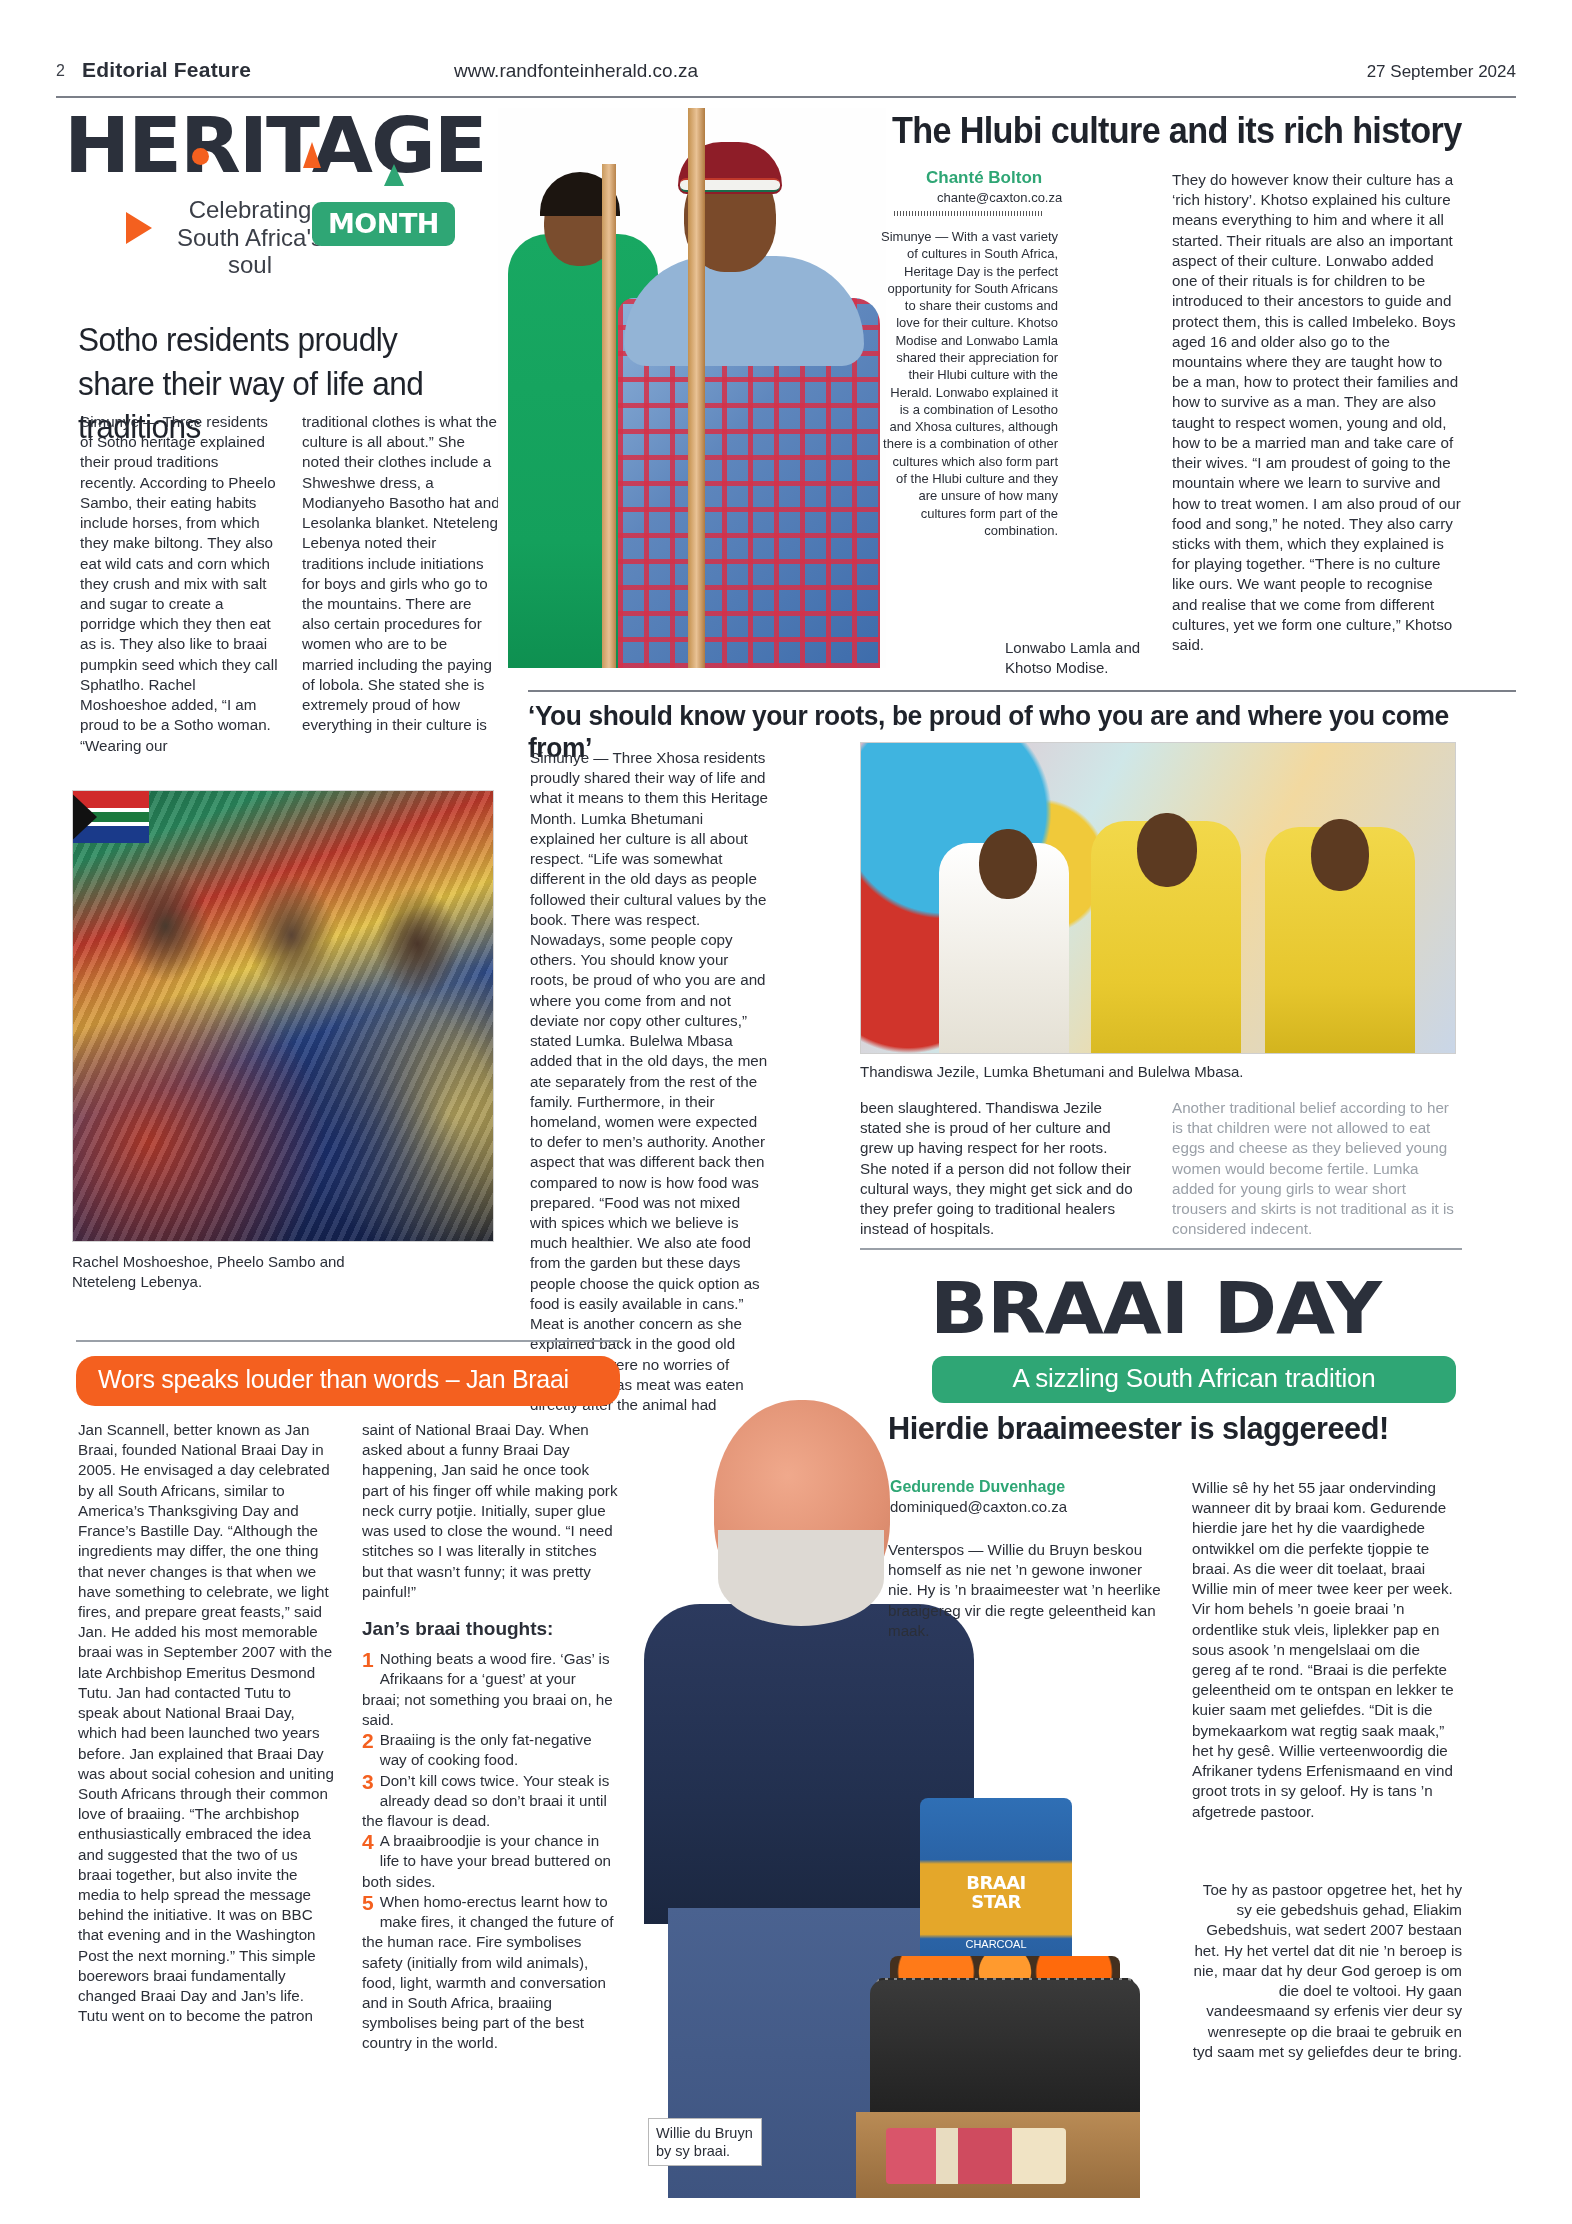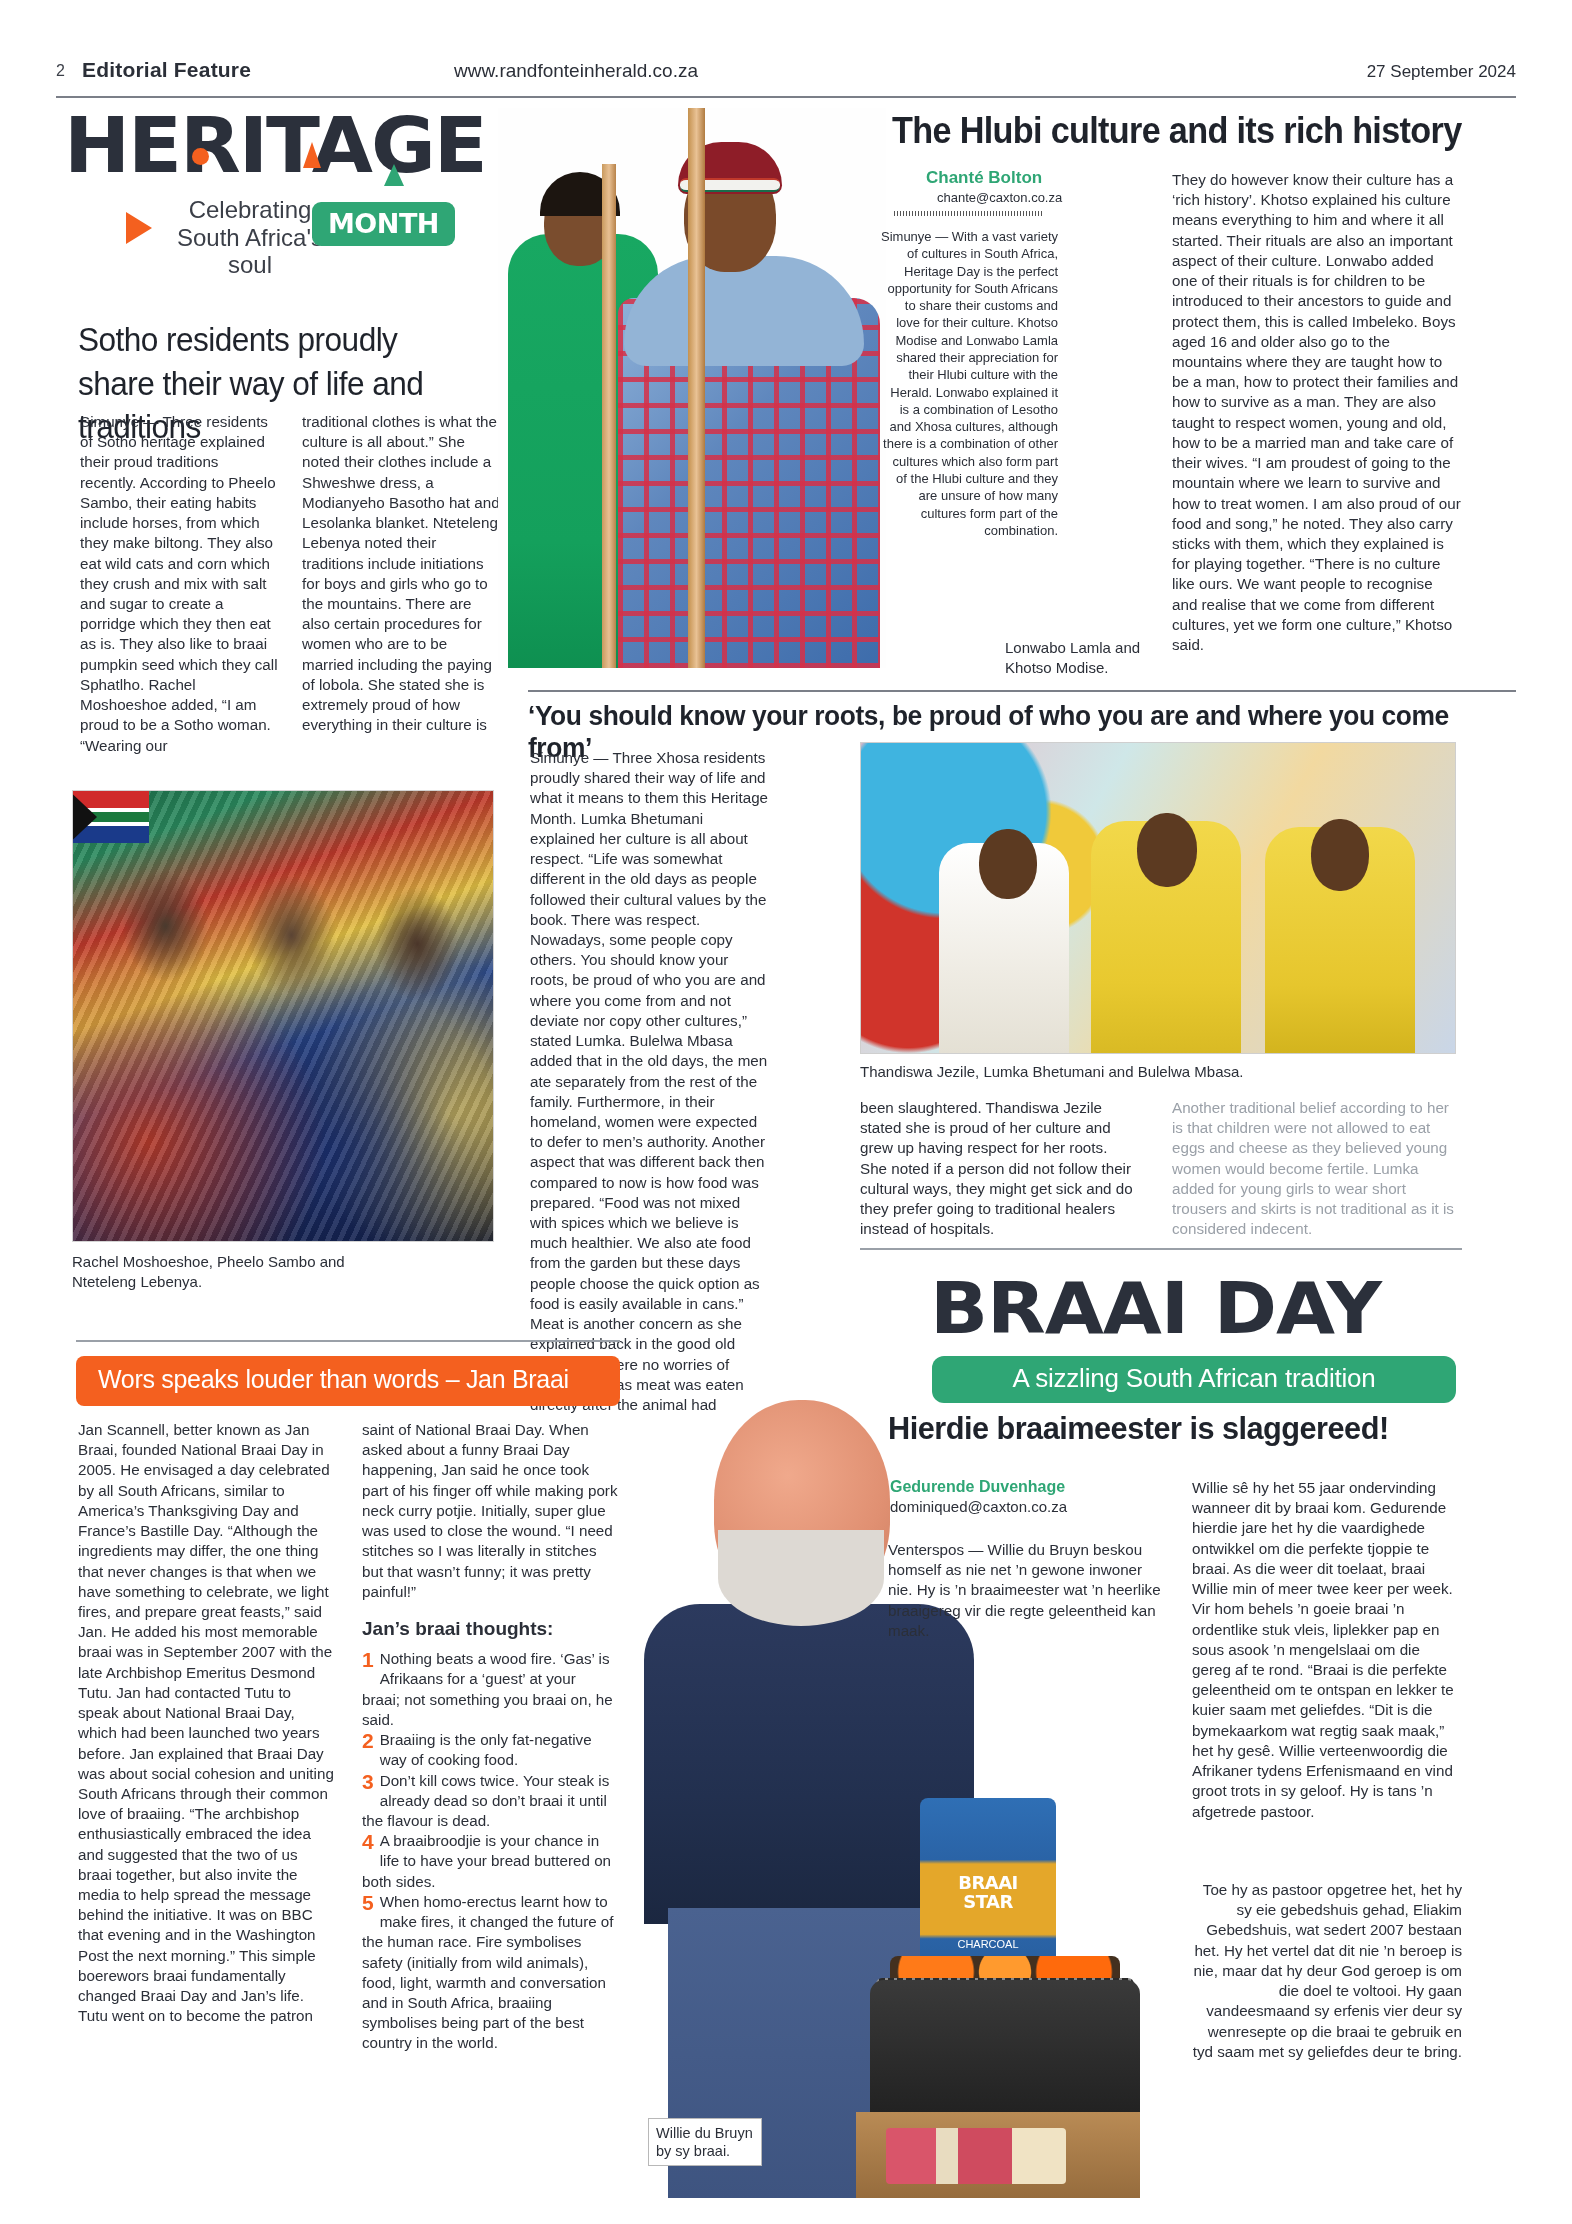--- a/index.html
+++ b/index.html
@@ -250,21 +250,21 @@
   .braai-pill {
     position: absolute; left: 932px; top: 1356px; width: 524px;
     background: #2fa675; color: #fff; border-radius: 12px;
     padding: 7px 0 9px 0; text-align: center;
     font-size: 26px; letter-spacing: -.2px;
   }
 
   
   .wors-banner {
     position: absolute; left: 76px; top: 1356px; width: 544px;
-    background: #f4601f; color: #fff; border-radius: 8px;
+    background: #f4601f; color: #fff; border-radius: 19px;
     padding: 9px 32px 12px 22px;
     font-size: 25px; letter-spacing: -.3px;
   }
   .wors-cols {
     position: absolute; left: 78px; top: 1420px; width: 540px; height: 740px;
     column-count: 2; column-gap: 28px;
     font-size: 15.2px; line-height: 1.33;
   }
   .wors-cols p { margin: 0; }
   .sub-head { font-weight: bold; font-size: 19px; margin: 14px 0 8px 0; }
@@ -316,21 +316,21 @@
               background: linear-gradient(#4a6290 0%, #3e5480 100%); }
   .pb-braai { position: absolute; left: 250px; top: 600px; width: 270px; height: 160px;
               background: linear-gradient(#3a3a3a,#1d1d1d); border-radius: 14px 14px 6px 6px; }
   .pb-grill { position: absolute; left: 256px; top: 598px; width: 258px; height: 26px;
               background: repeating-linear-gradient(90deg,#8a8a8a 0 3px, #2a2a2a 3px 9px); border-radius: 6px; }
   .pb-coals { position: absolute; left: 270px; top: 576px; width: 230px; height: 32px;
               background: radial-gradient(circle at 20% 50%, #ff7a18 0 20%, transparent 21%),
                           radial-gradient(circle at 50% 50%, #ff9a2e 0 22%, transparent 23%),
                           radial-gradient(circle at 80% 50%, #ff6a0c 0 20%, transparent 21%),
                           #43301f; border-radius: 8px; }
-  .pb-bag { position: absolute; left: 300px; top: 418px; width: 136px; height: 220px;
+  .pb-bag { position: absolute; left: 300px; top: 418px; width: 152px; height: 220px;
             background: linear-gradient(#2f6fb5 0%, #2a63a6 28%, #e4a72a 30%, #e4a72a 62%, #2a63a6 64%, #24578f 100%);
             border-radius: 8px; }
   .pb-bagtxt { position: absolute; left: 0; right: 0; top: 76px; text-align: center;
                color: #fff; font-family: "DejaVu Sans", sans-serif; font-weight: bold;
                font-size: 18px; line-height: 1.05; letter-spacing: -.5px; }
   .pb-bagsub { position: absolute; left: 0; right: 0; top: 140px; text-align: center;
                color: #fff; font-size: 11px; font-weight: normal; }
   .pb-bagkg { position: absolute; left: 50%; transform: translateX(-50%); top: 164px;
               background: #fff; color: #1b4a80; font-size: 10px; font-weight: bold;
               padding: 2px 7px; border-radius: 3px; }

